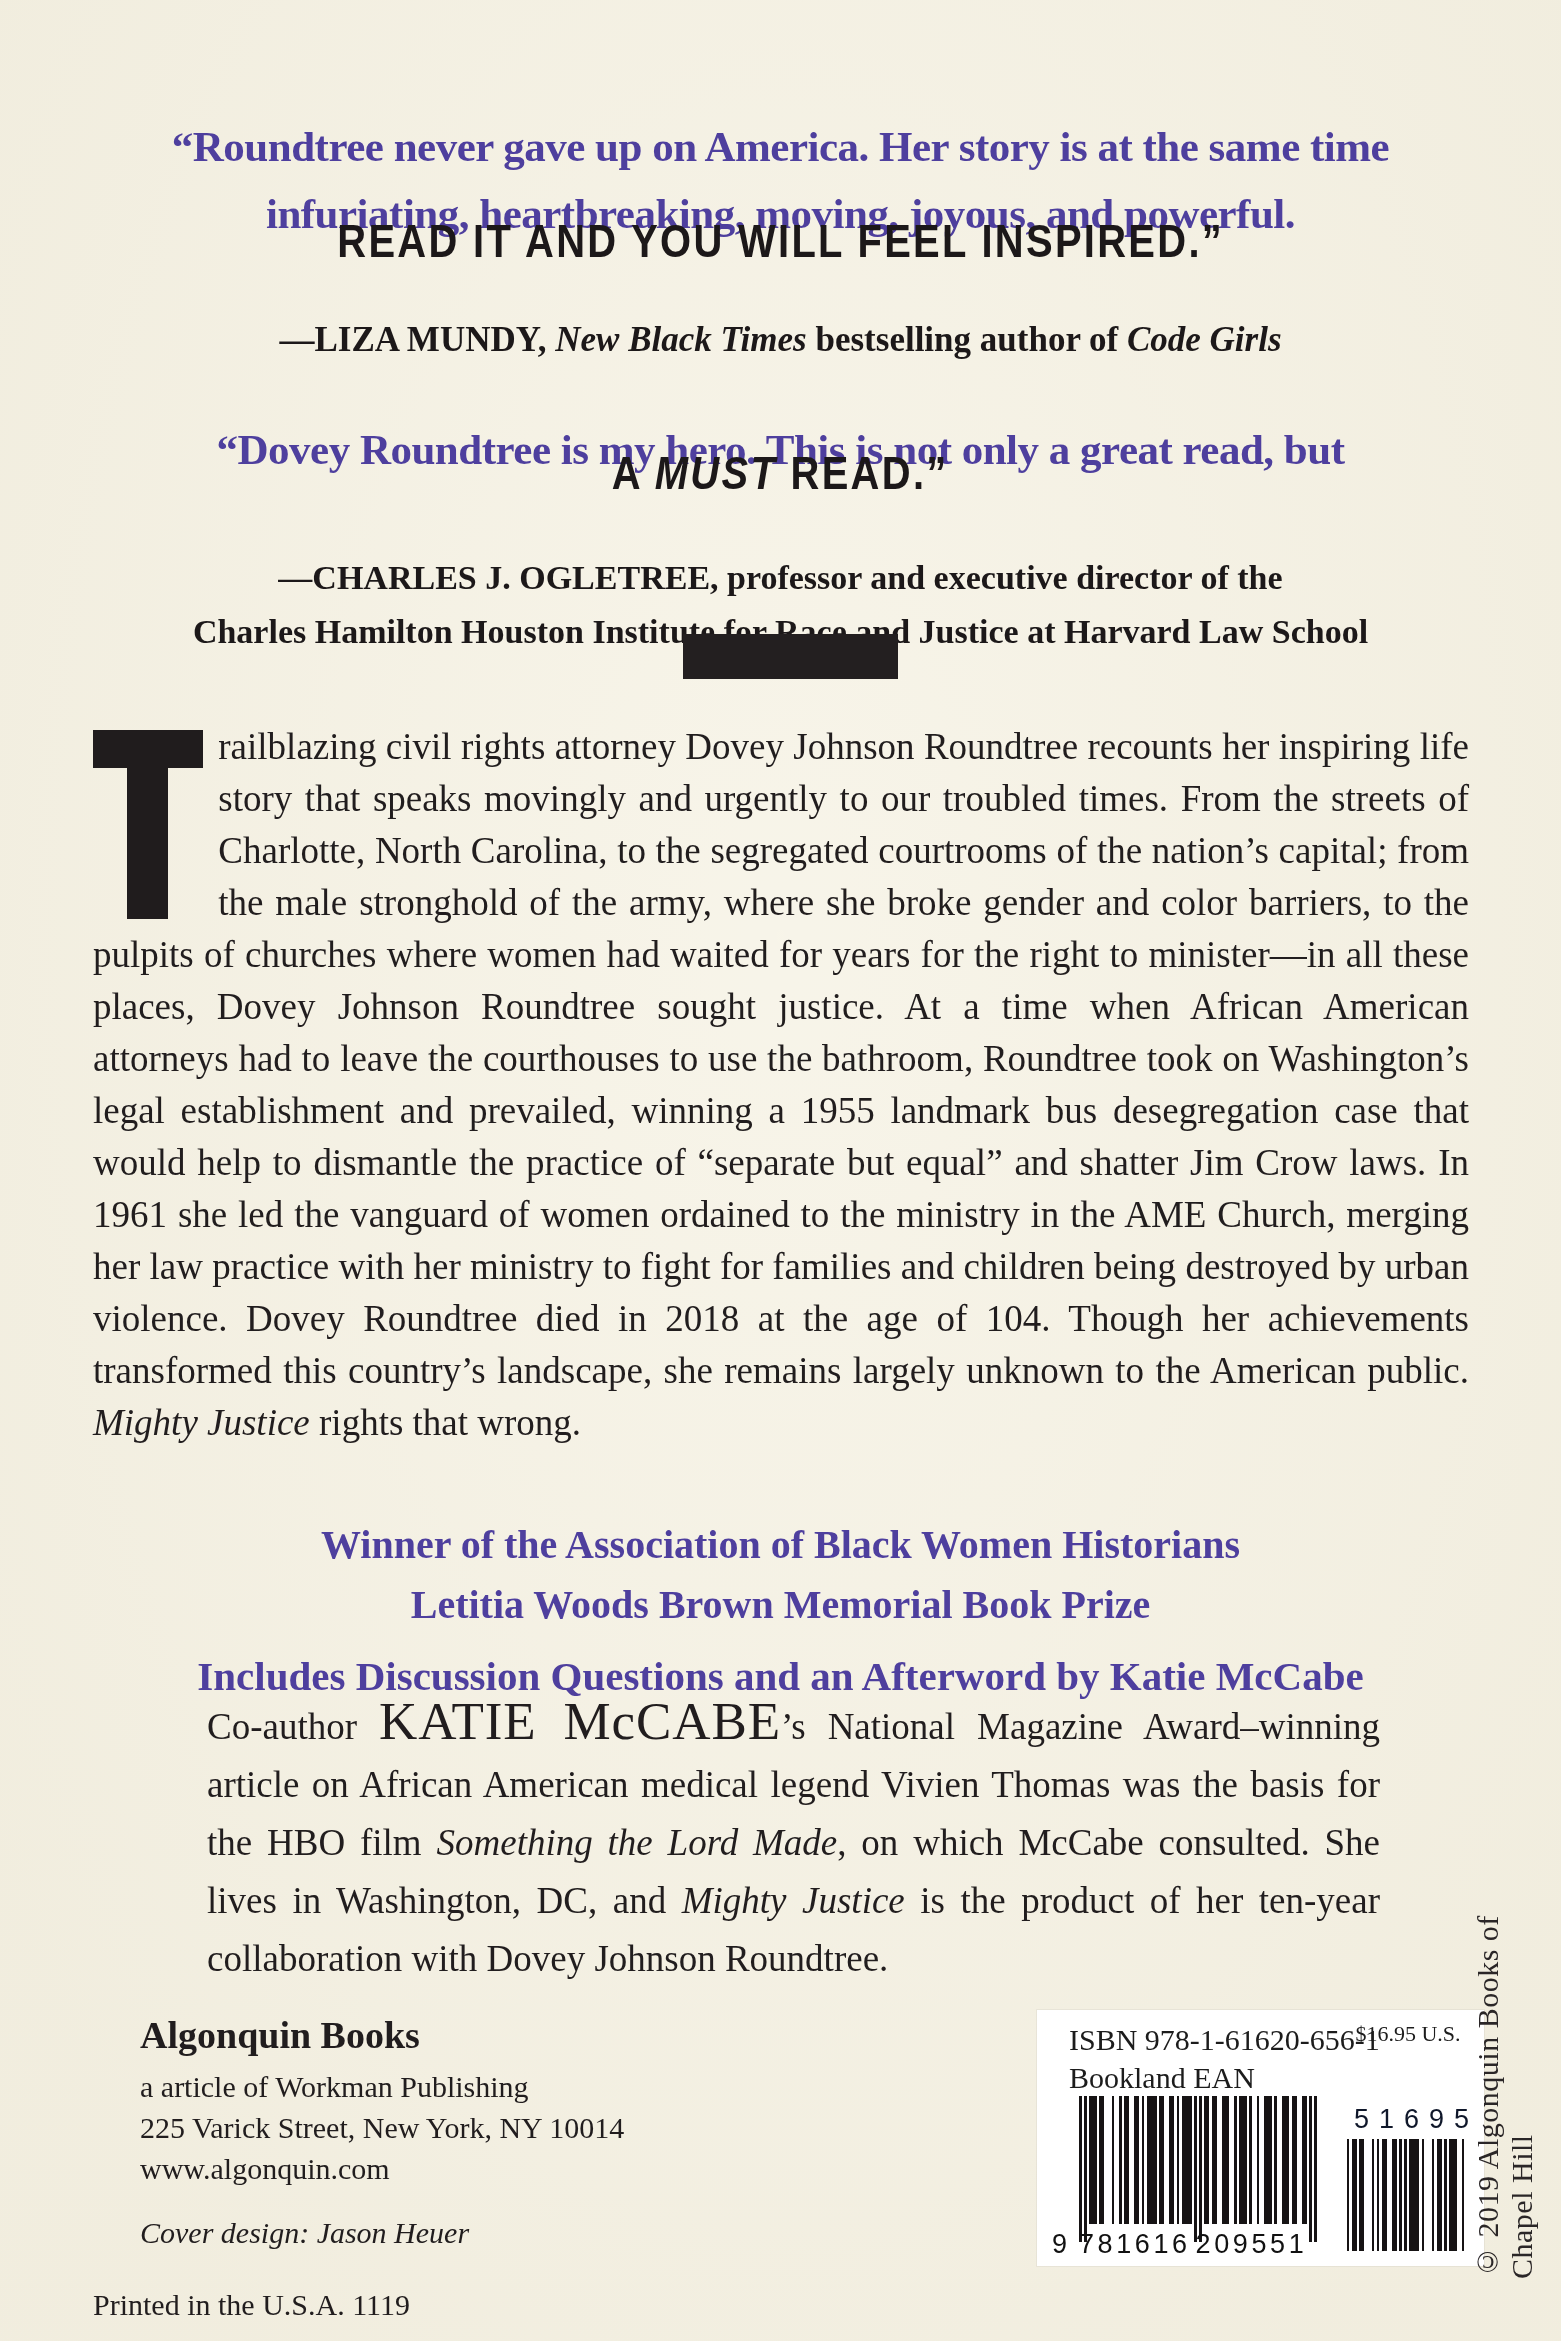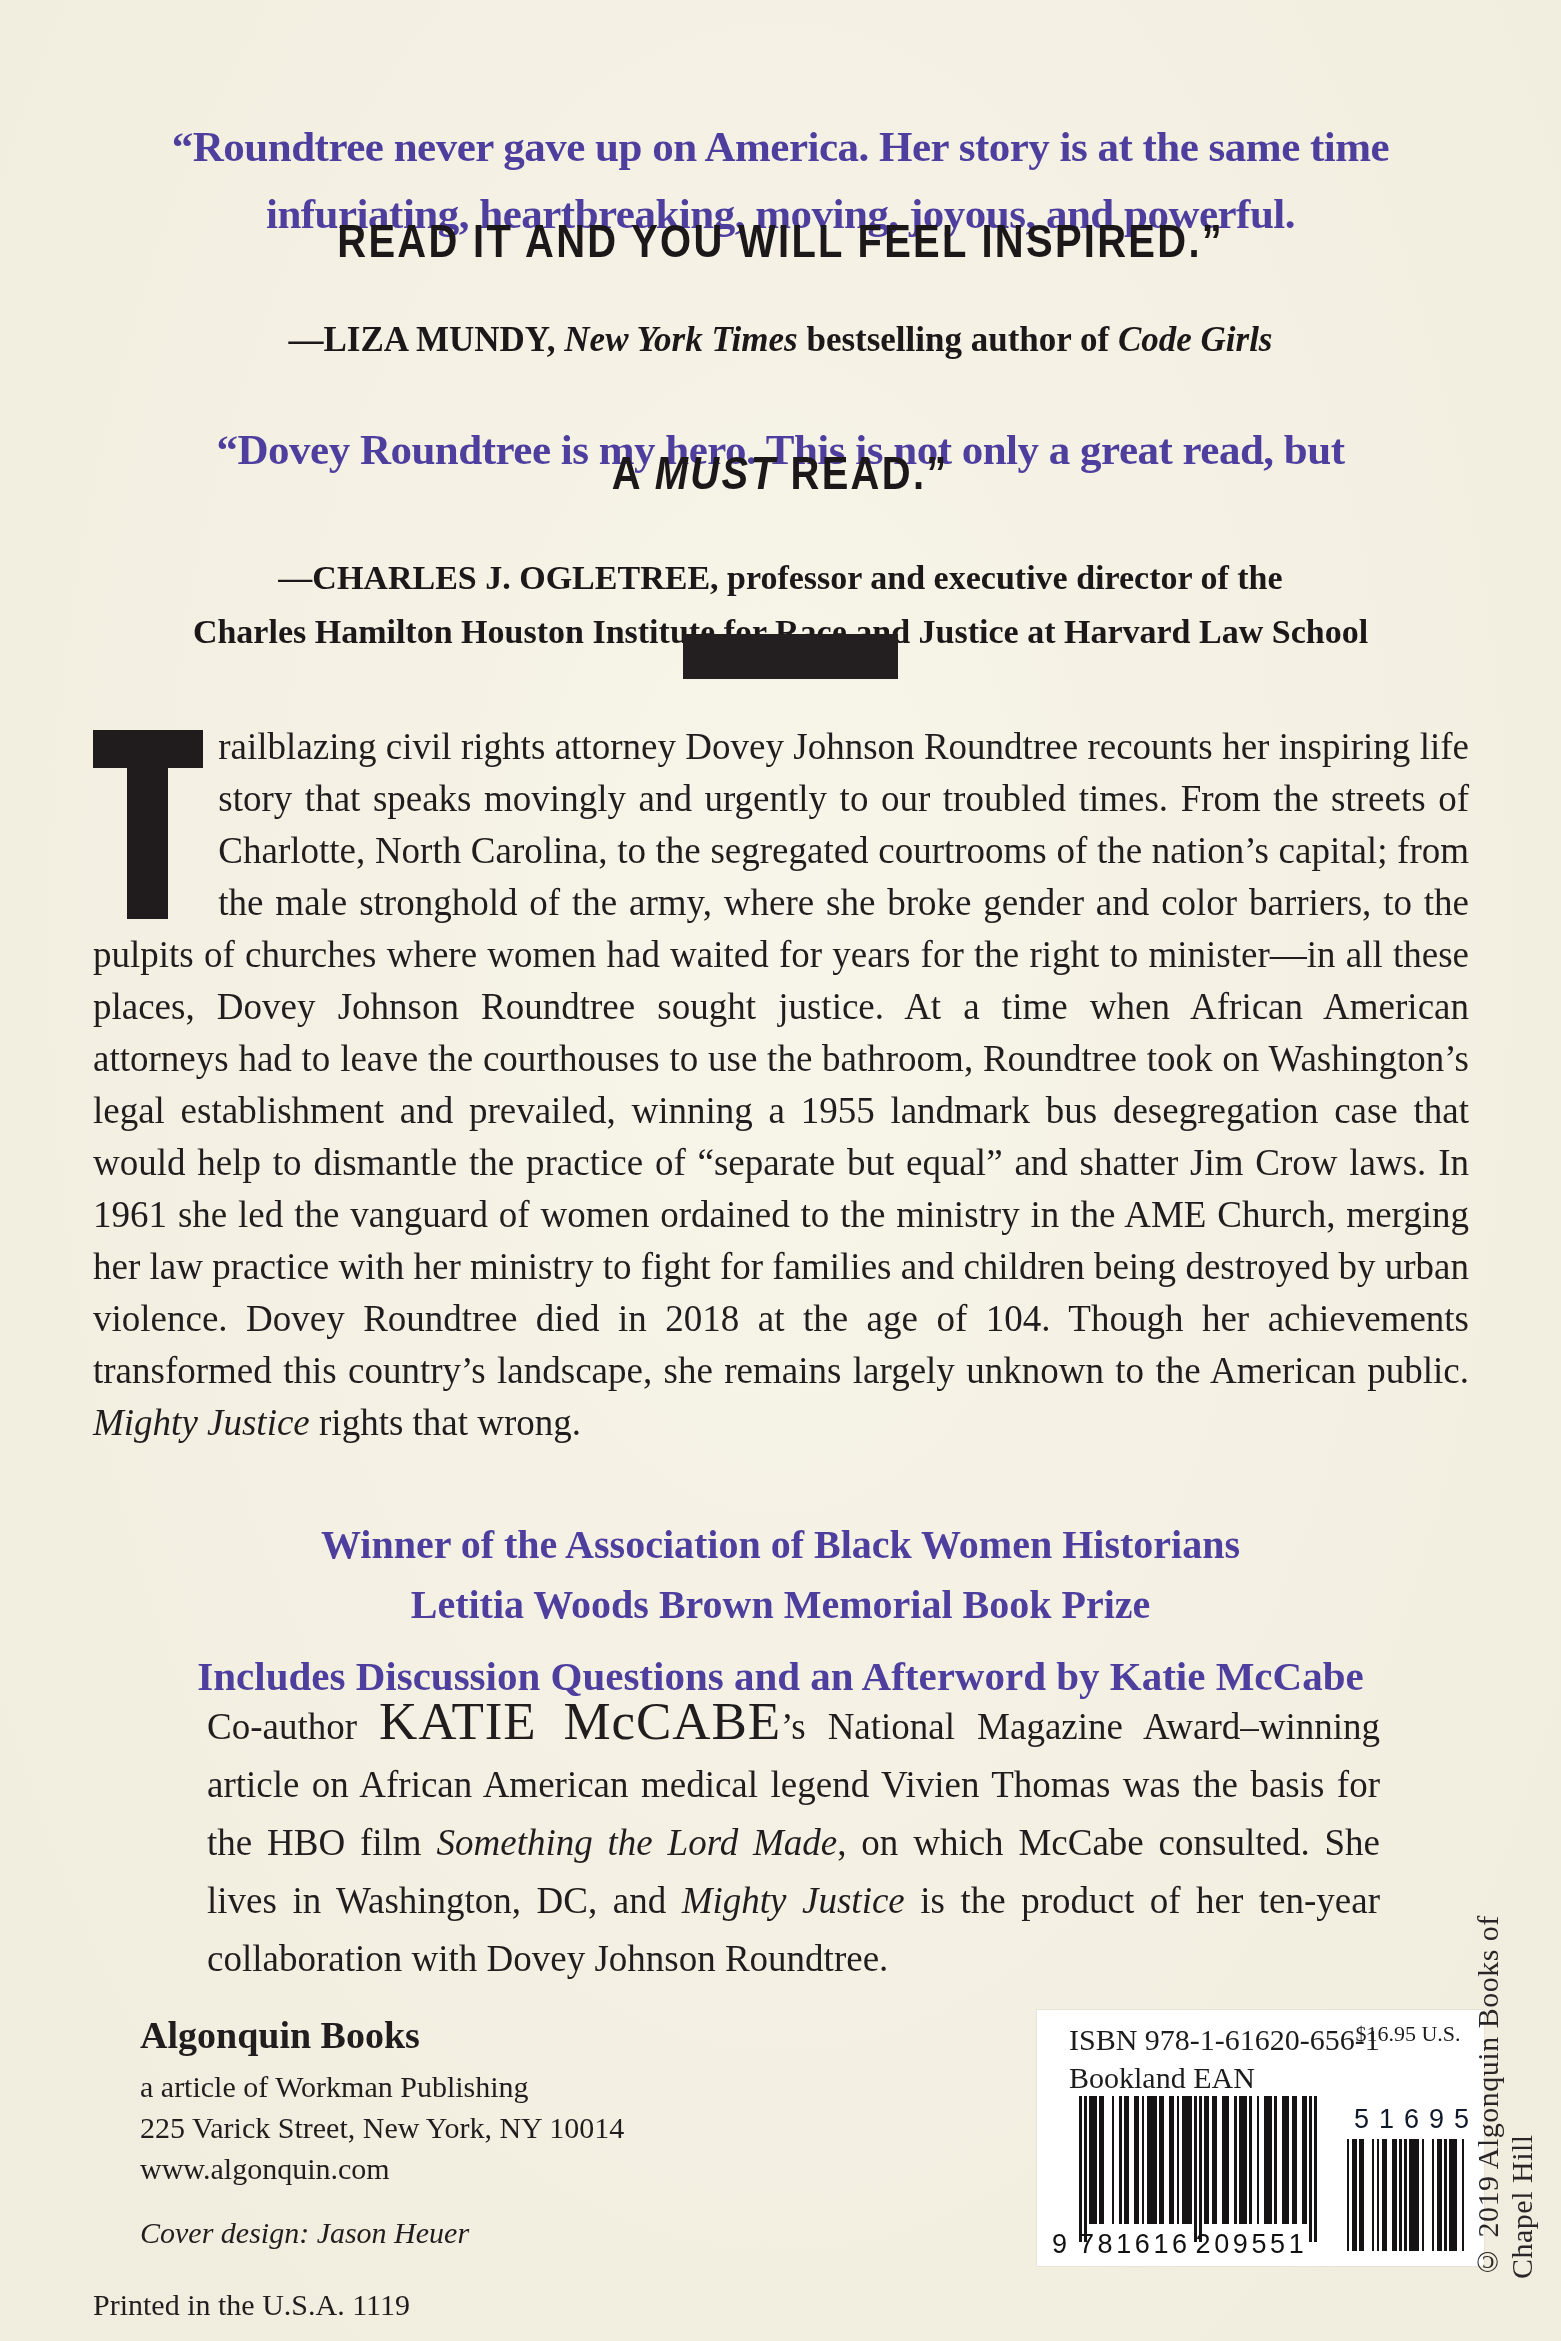--- a/index.html
+++ b/index.html
@@ -87,21 +87,21 @@
   }
 </style>
 </head>
 <body>
 
 <div class="page">
 
   <p class="cline purple q-line" style="top:79px;">“Roundtree never gave up on America. Her story is at the same time</p>
   <p class="cline purple q-line" style="top:146px;">infuriating, heartbreaking, moving, joyous, and powerful.</p>
   <p class="cline shout-wrap" style="top:213px;"><span class="shout">READ IT AND YOU WILL FEEL INSPIRED.”</span></p>
-  <p class="cline attrib" style="top:285px;"><span>—LIZA MUNDY, </span><em>New York Times</em><span> bestselling author of </span><em>Code Girls</em></p>
+  <p class="cline attrib" style="top:285px;"><span>—LIZA MUNDY, </span><em>New Black Times</em><span> bestselling author of </span><em>Code Girls</em></p>
 
   <p class="cline purple q-line" style="top:382px;">“Dovey Roundtree is my hero. This is not only a great read, but</p>
   <p class="cline shout-wrap" style="top:445px;"><span class="shout"><span>A </span><em>MUST</em><span> READ.”</span></span></p>
   <p class="cline attrib2" style="top:517px;">—CHARLES J. OGLETREE, professor and executive director of the</p>
   <p class="cline attrib2" style="top:571px;">Charles Hamilton Houston Institute for Race and Justice at Harvard Law School</p>
 
   <div class="redact-bar"></div>
 
   <p class="about"><span class="dropcap">
         <span class="sr">T</span>

